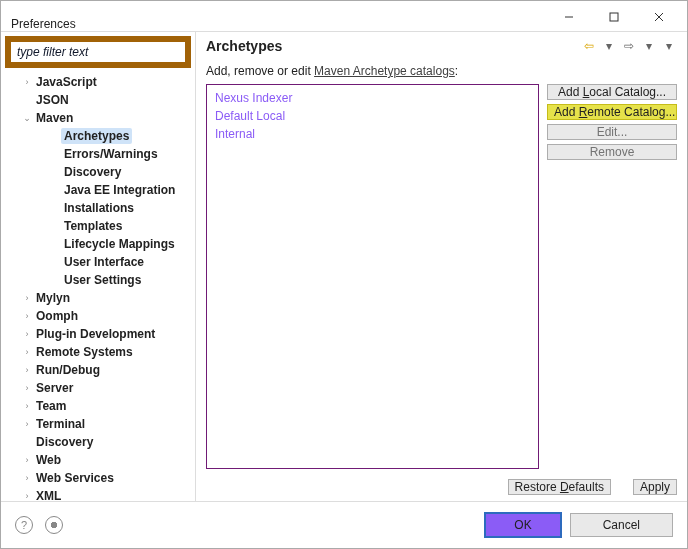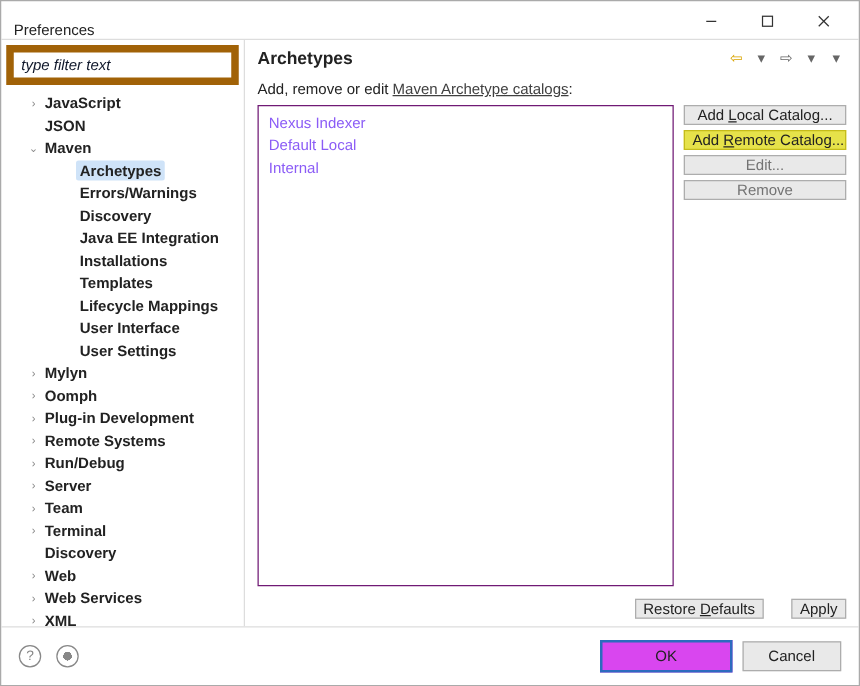--- a/index.html
+++ b/index.html
@@ -28,22 +28,22 @@
   .listbox { flex: 1; border: 1px solid #701a75; padding: 4px 8px; color: #8b5cf6; line-height: 18px; background: #fff; overflow: auto; }
   .side-btns { width: 130px; margin-left: 8px; display: flex; flex-direction: column; gap: 4px; }
   .btn { border: 1px solid #adadad; background: #e9e9e9; padding: 0 6px; text-align: center; cursor: default; white-space: nowrap; }
   .btn.disabled { color: #737373; }
   .btn.hl { background: #e6e24a; border-color: #c5bc1a; }
   .bottom-inner { display: flex; justify-content: flex-end; gap: 22px; margin-top: 10px; }
   .footer { height: 46px; display: flex; align-items: center; padding: 0 14px; }
   .footer-left { display: flex; gap: 12px; align-items: center; }
   .circle-ico { width: 18px; height: 18px; border: 1.5px solid #888; border-radius: 50%; display: inline-flex; align-items: center; justify-content: center; color: #888; font-size: 11px; }
   .footer-spacer { flex: 1; }
-  .btn.primary { border: 2px solid #2d6bbe; background: #d946ef; padding: 4px 42px; }
-  .btn.std { padding: 4px 20px; }
+  .btn.primary { border: 2px solid #2d6bbe; background: #8b5cf6; padding: 4px 28px; }
+  .btn.std { padding: 4px 32px; }
   .underline-key { text-decoration: underline; }
 </style>
 </head>
 <body>
 
 <div class="window">
 
   <div class="titlebar">
     <span>Preferences</span>
     <span class="titlebar-title"></span>

